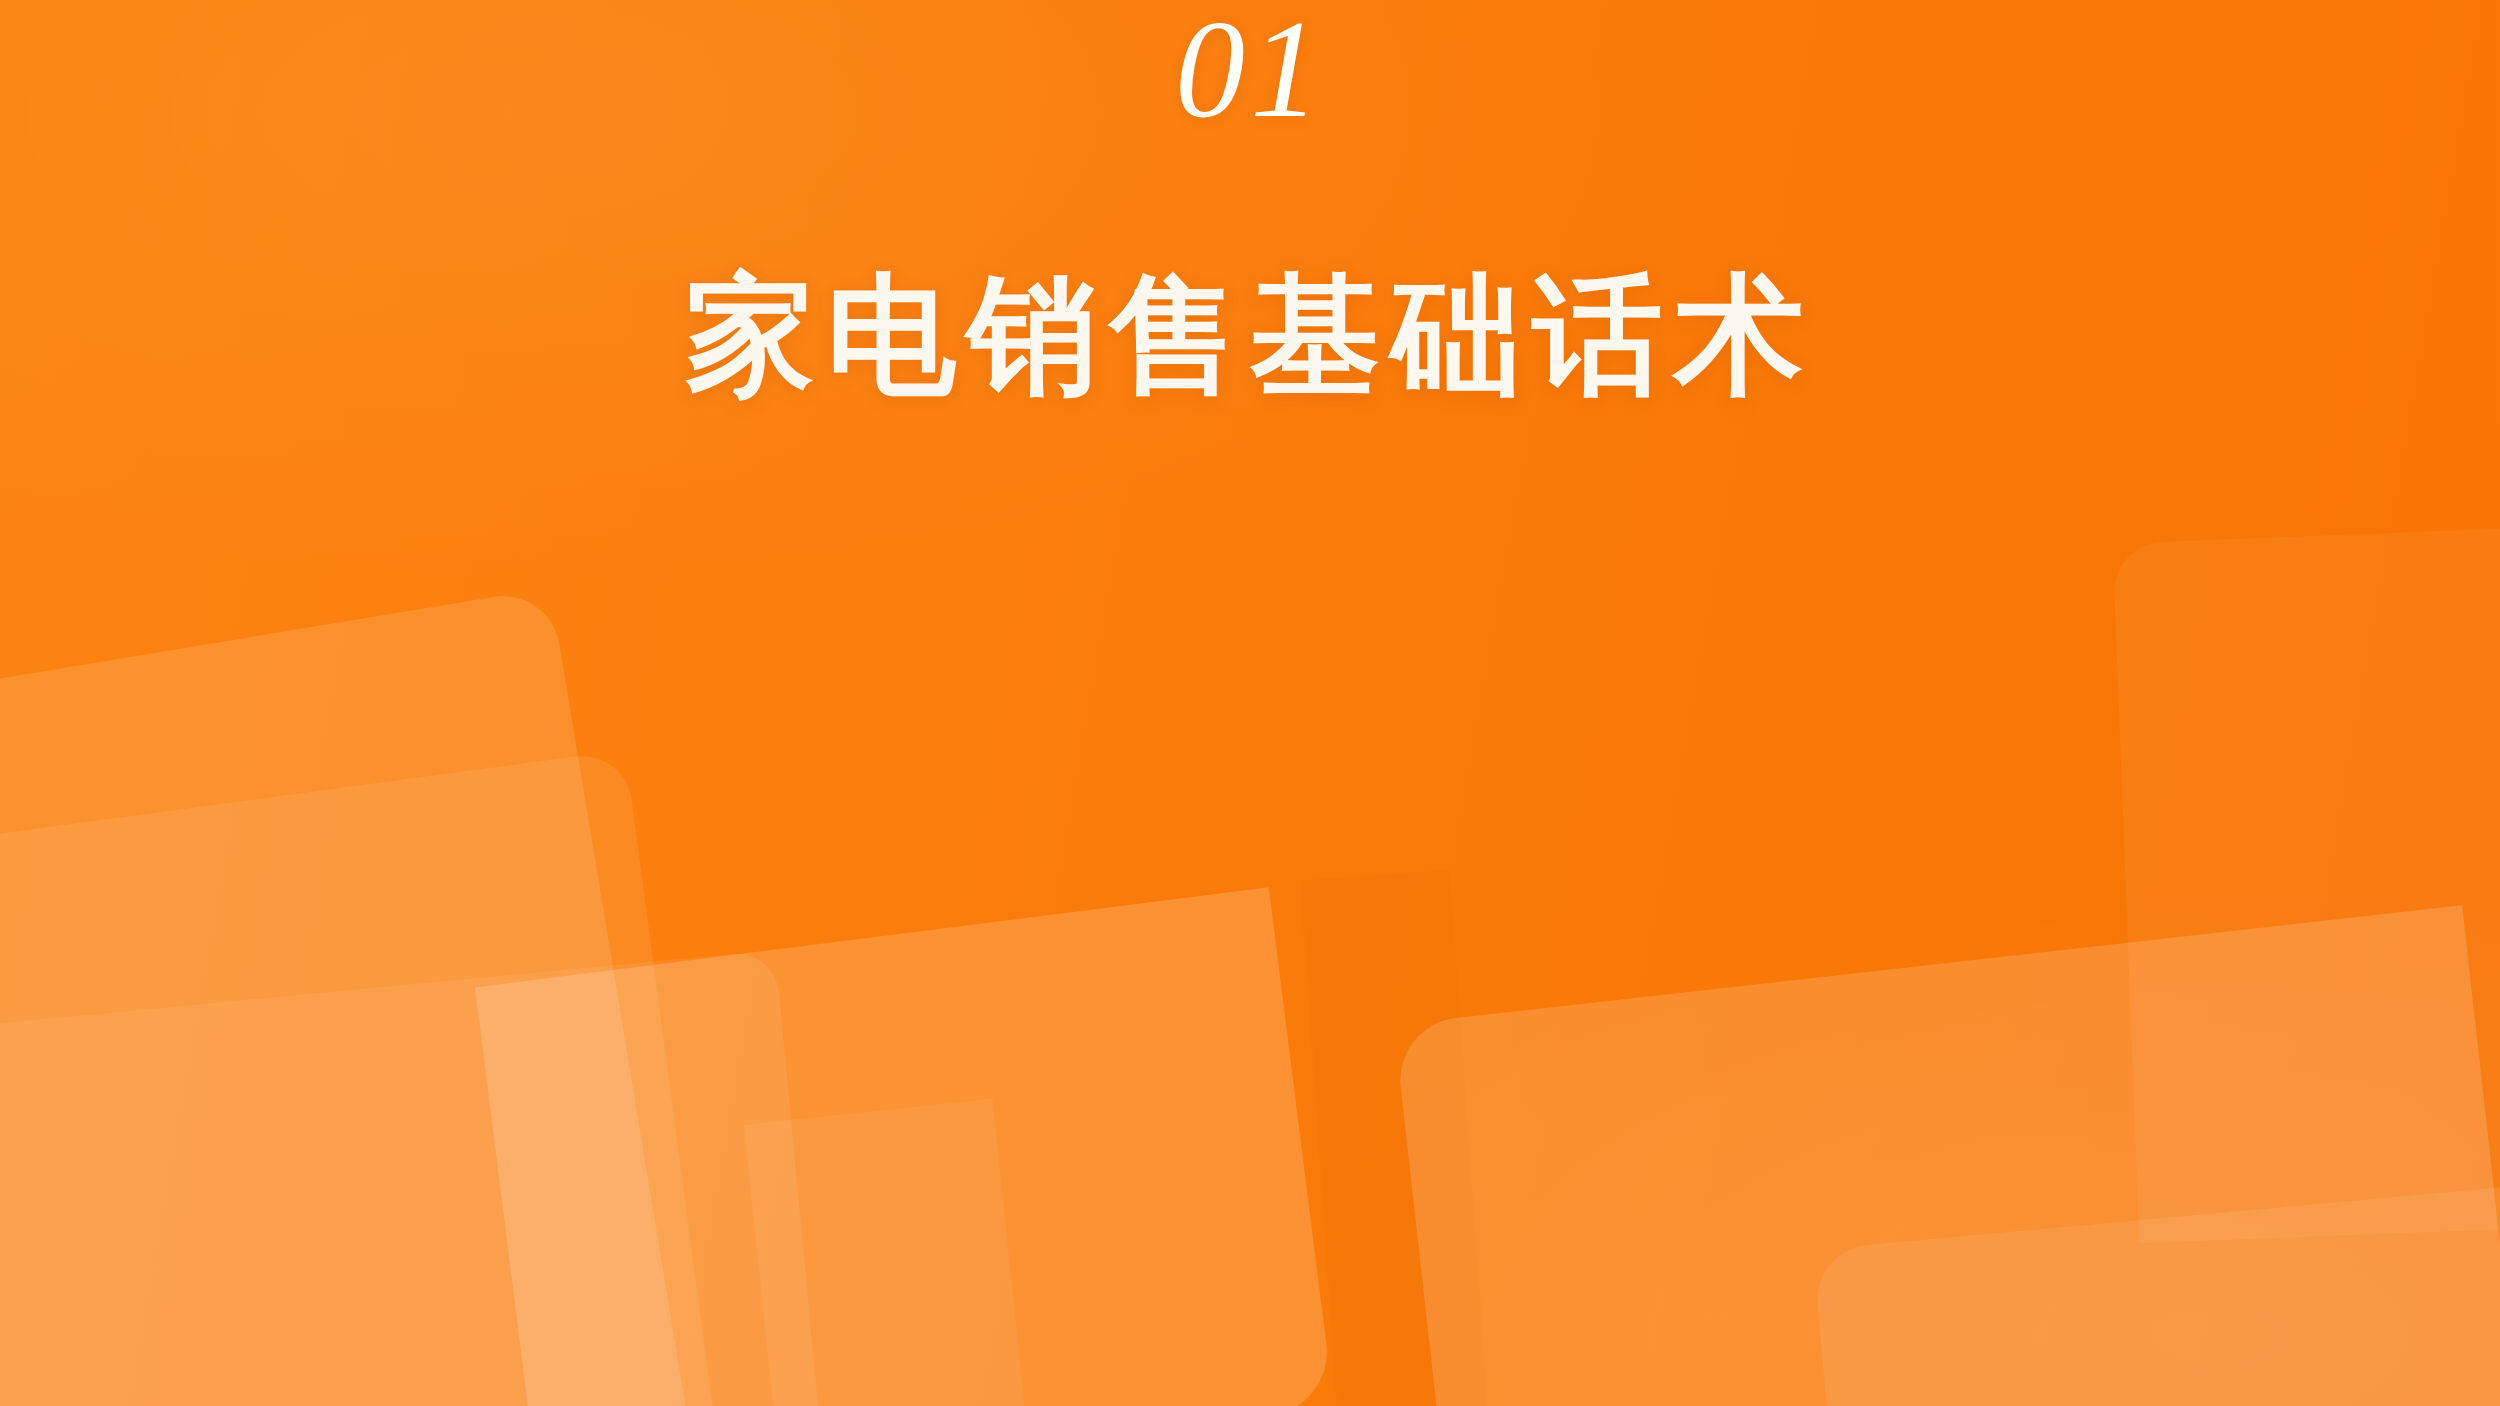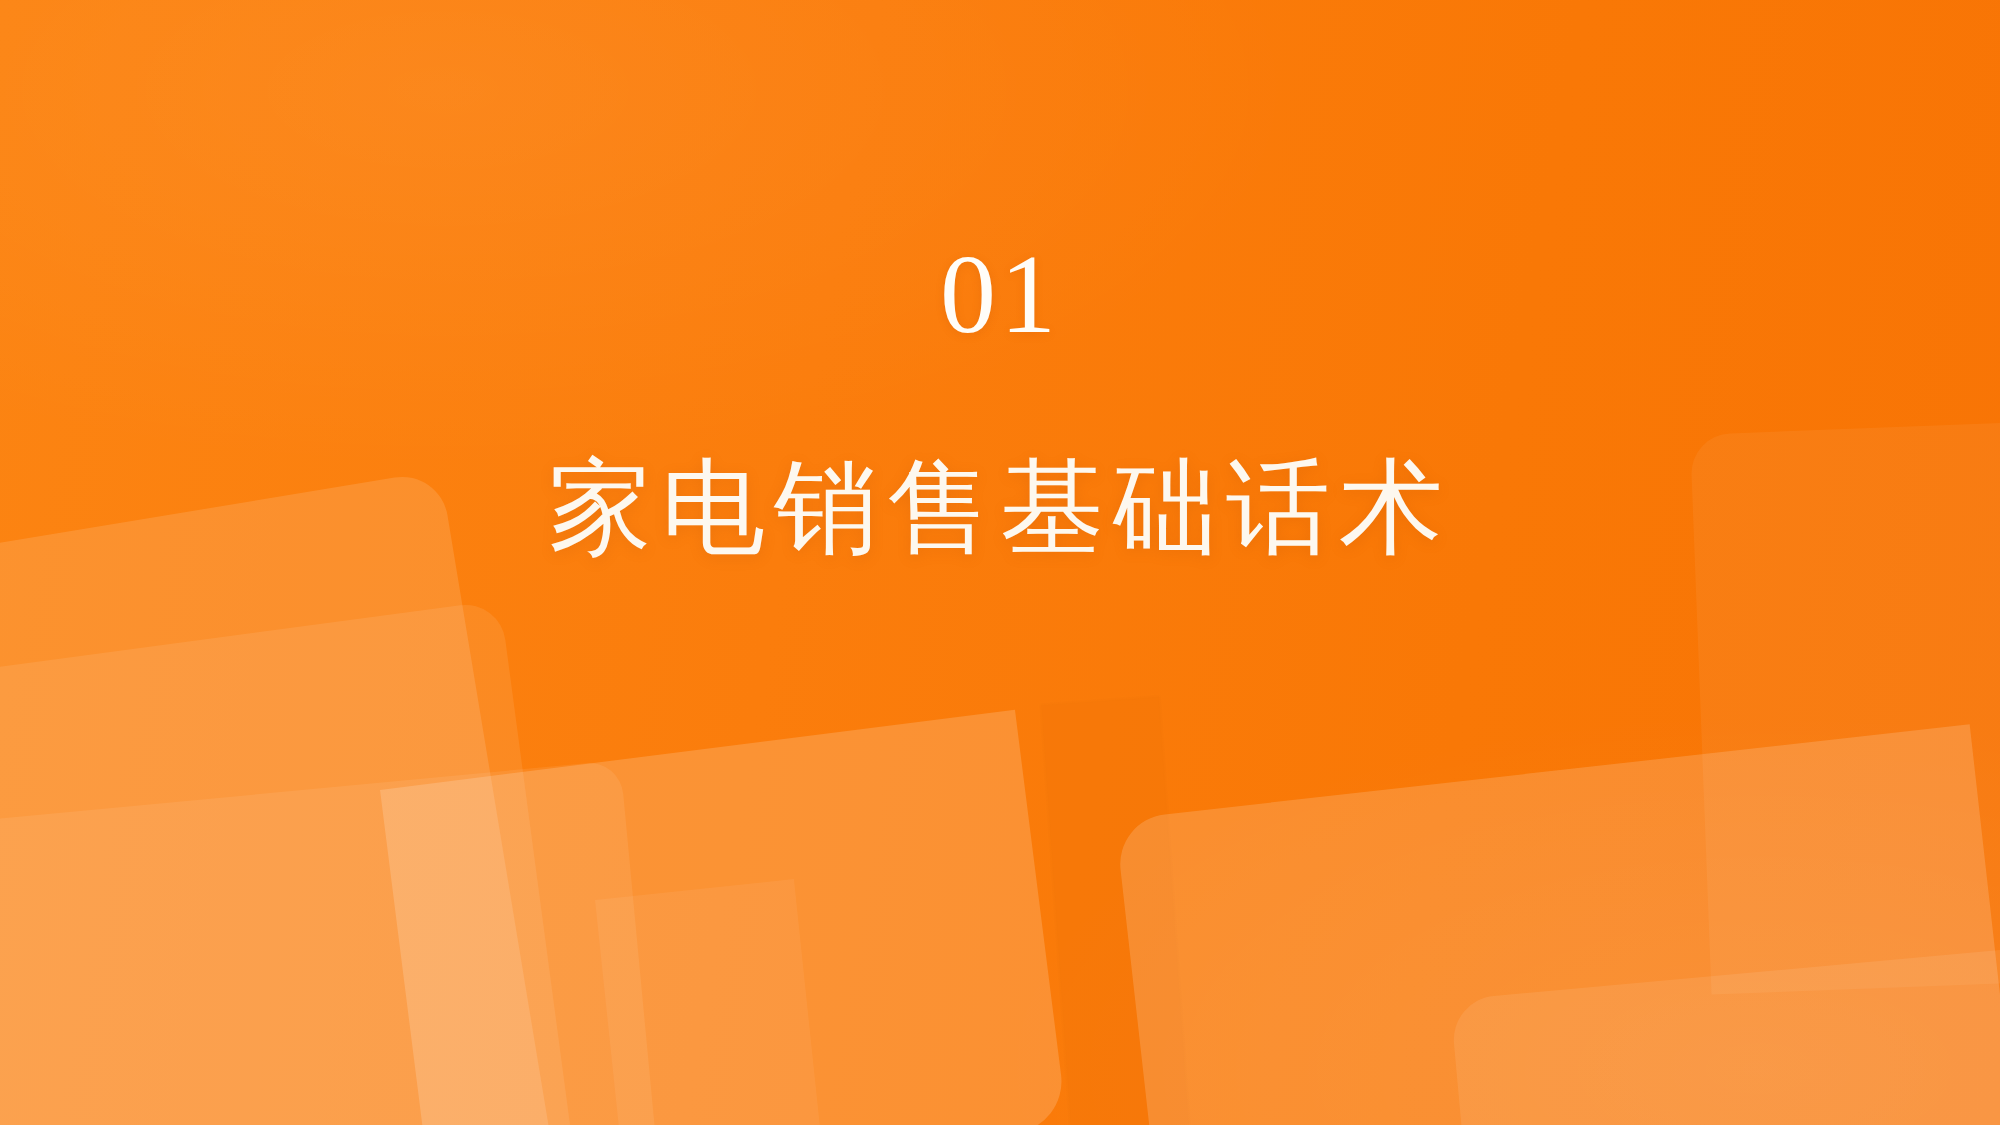--- a/index.html
+++ b/index.html
@@ -148,38 +148,38 @@
   .content {
     position: absolute;
     inset: 0;
     display: flex;
     flex-direction: column;
     align-items: center;
     z-index: 10;
   }
 
   .section-number {
-    margin-top: 238px;
     font-family: "Liberation Serif", "DejaVu Serif", serif;
     font-size: 112px;
     line-height: 1;
     letter-spacing: 4px;
     color: #FFFDF8;
     font-weight: 400;
     text-shadow: 0 2px 10px rgba(170, 70, 0, 0.16);
+    font-style: italic;
   }
 
   .section-title {
     margin-top: 100px;
     font-family: "Liberation Serif", "DejaVu Serif", serif;
     font-size: 104px;
     line-height: 1.12;
     letter-spacing: 9px;
     color: #FDF8EF;
-    font-weight: 400;
+    font-weight: 700;
     white-space: nowrap;
     text-shadow: 0 3px 14px rgba(170, 70, 0, 0.18);
   }
 </style>
 </head>
 <body>
 
 <div id="slide">
 
   <div class="bg-glow"></div>

